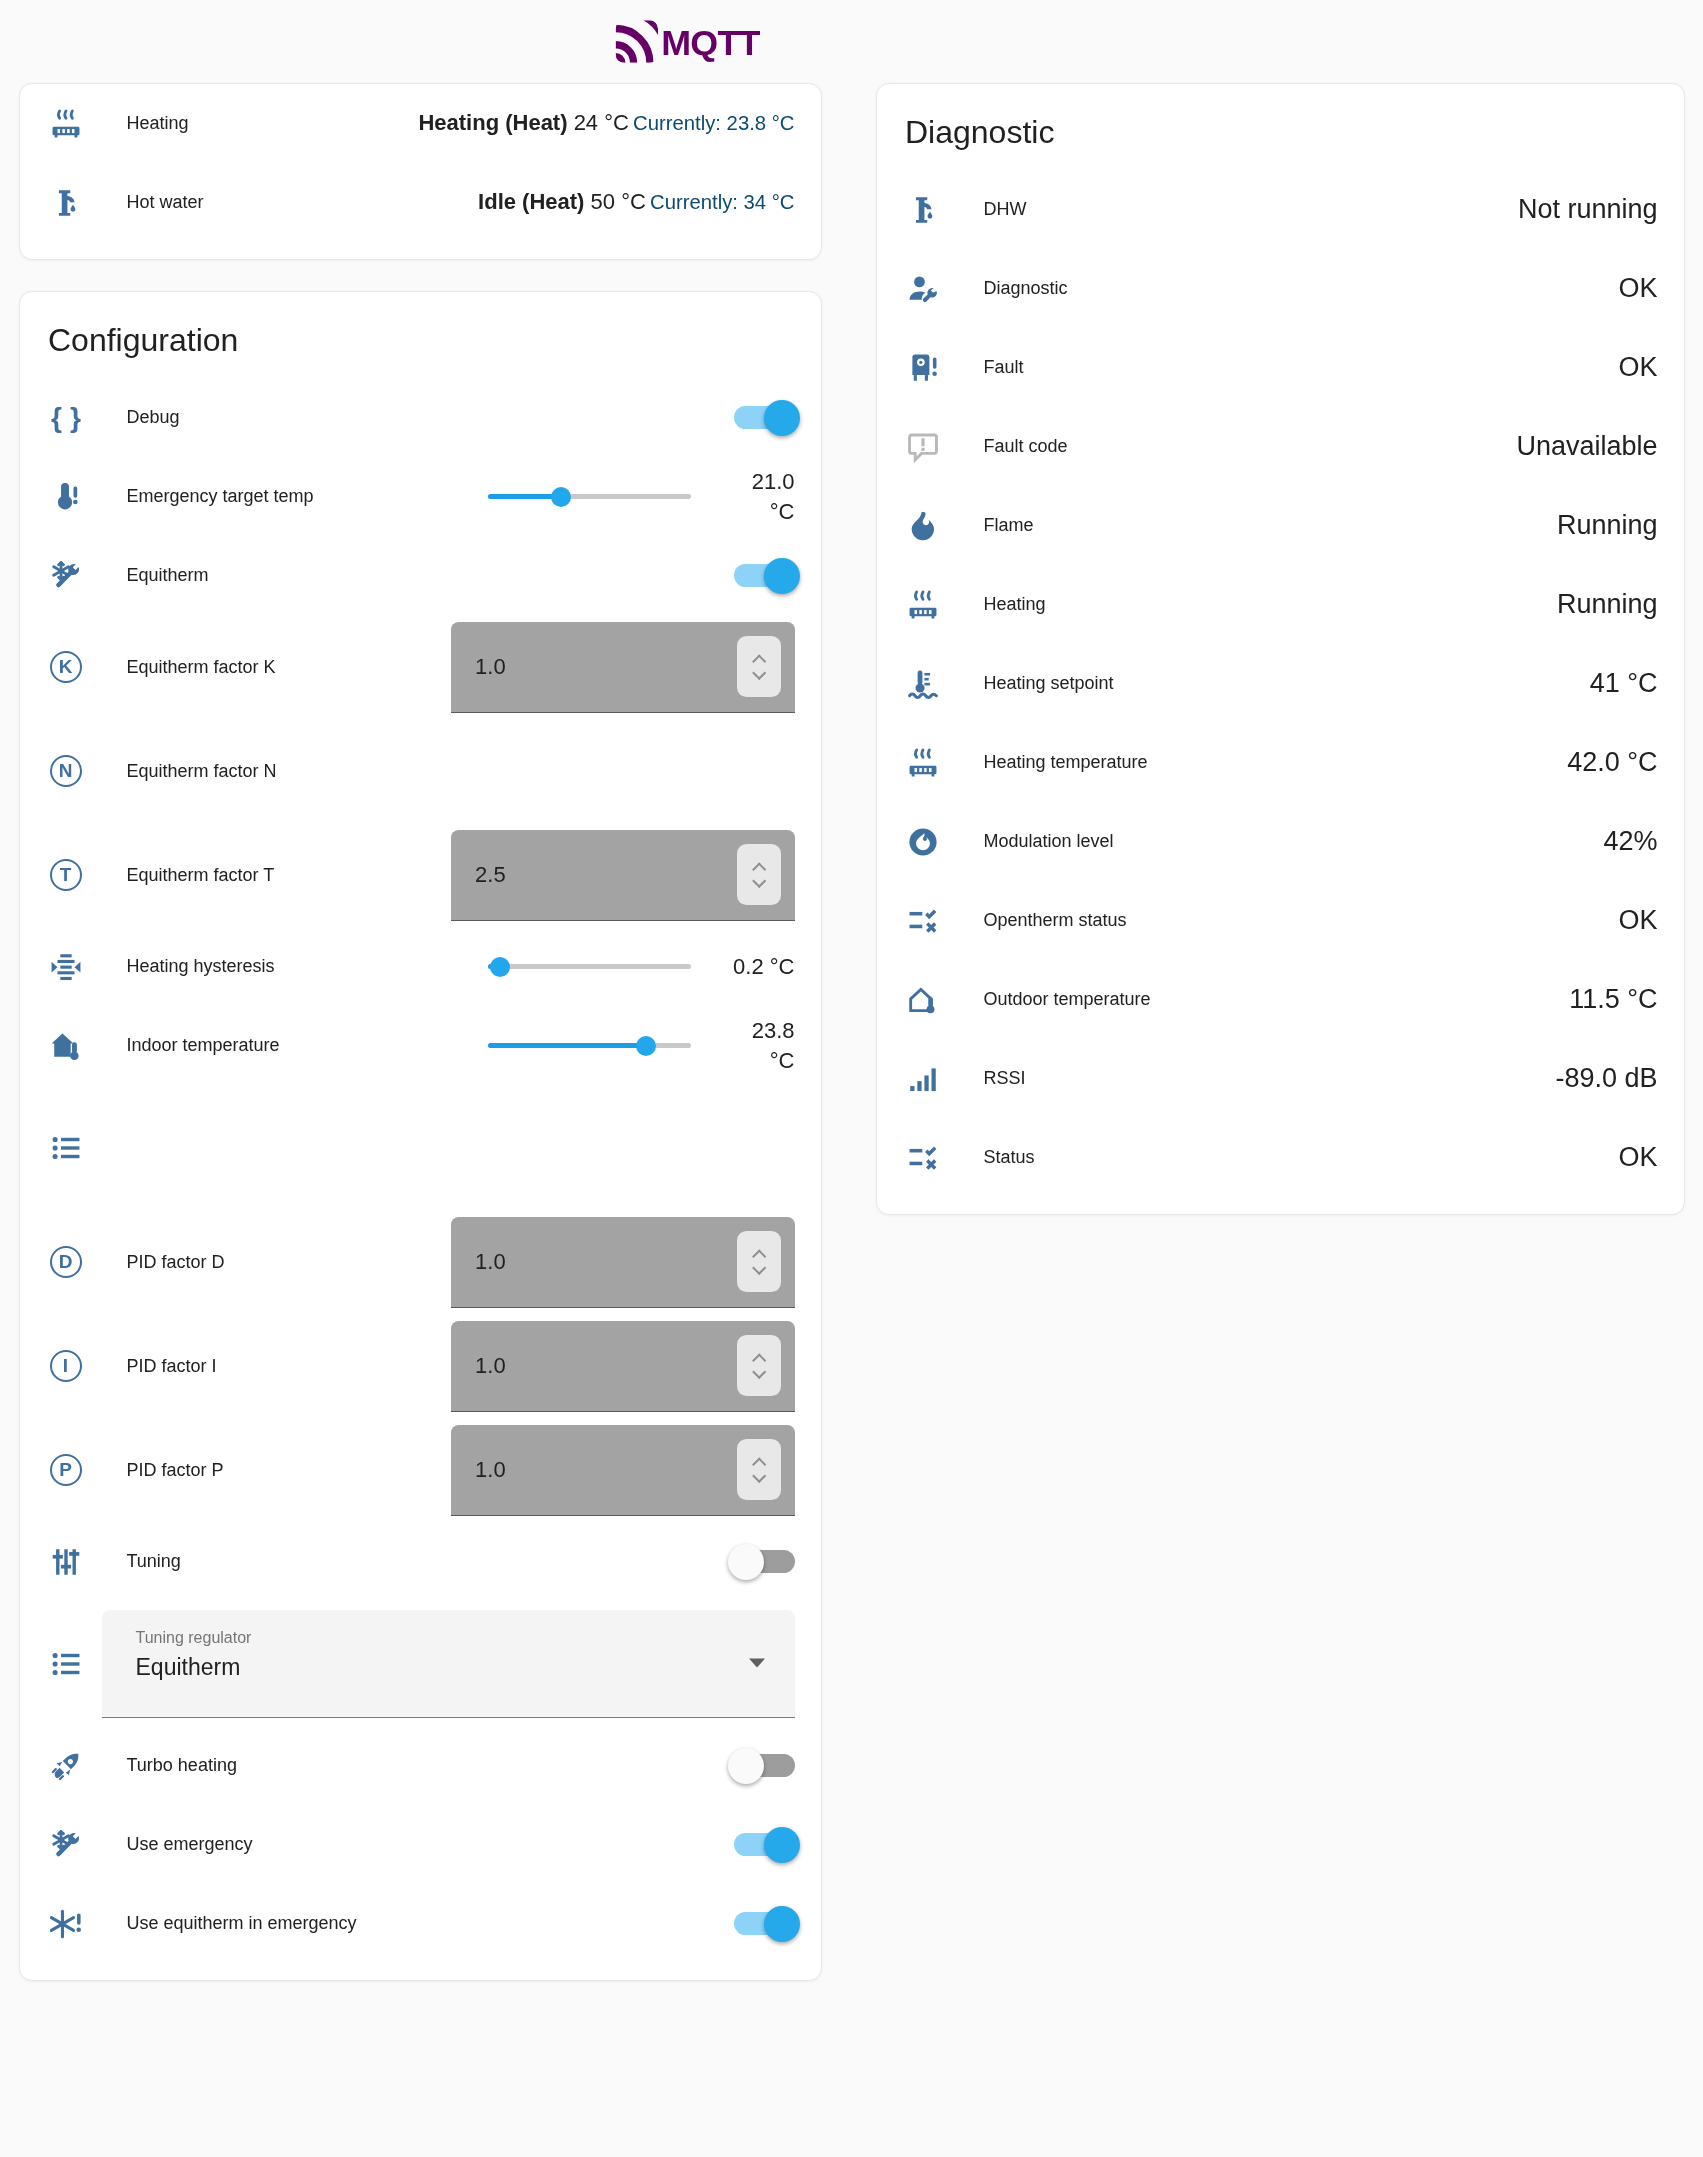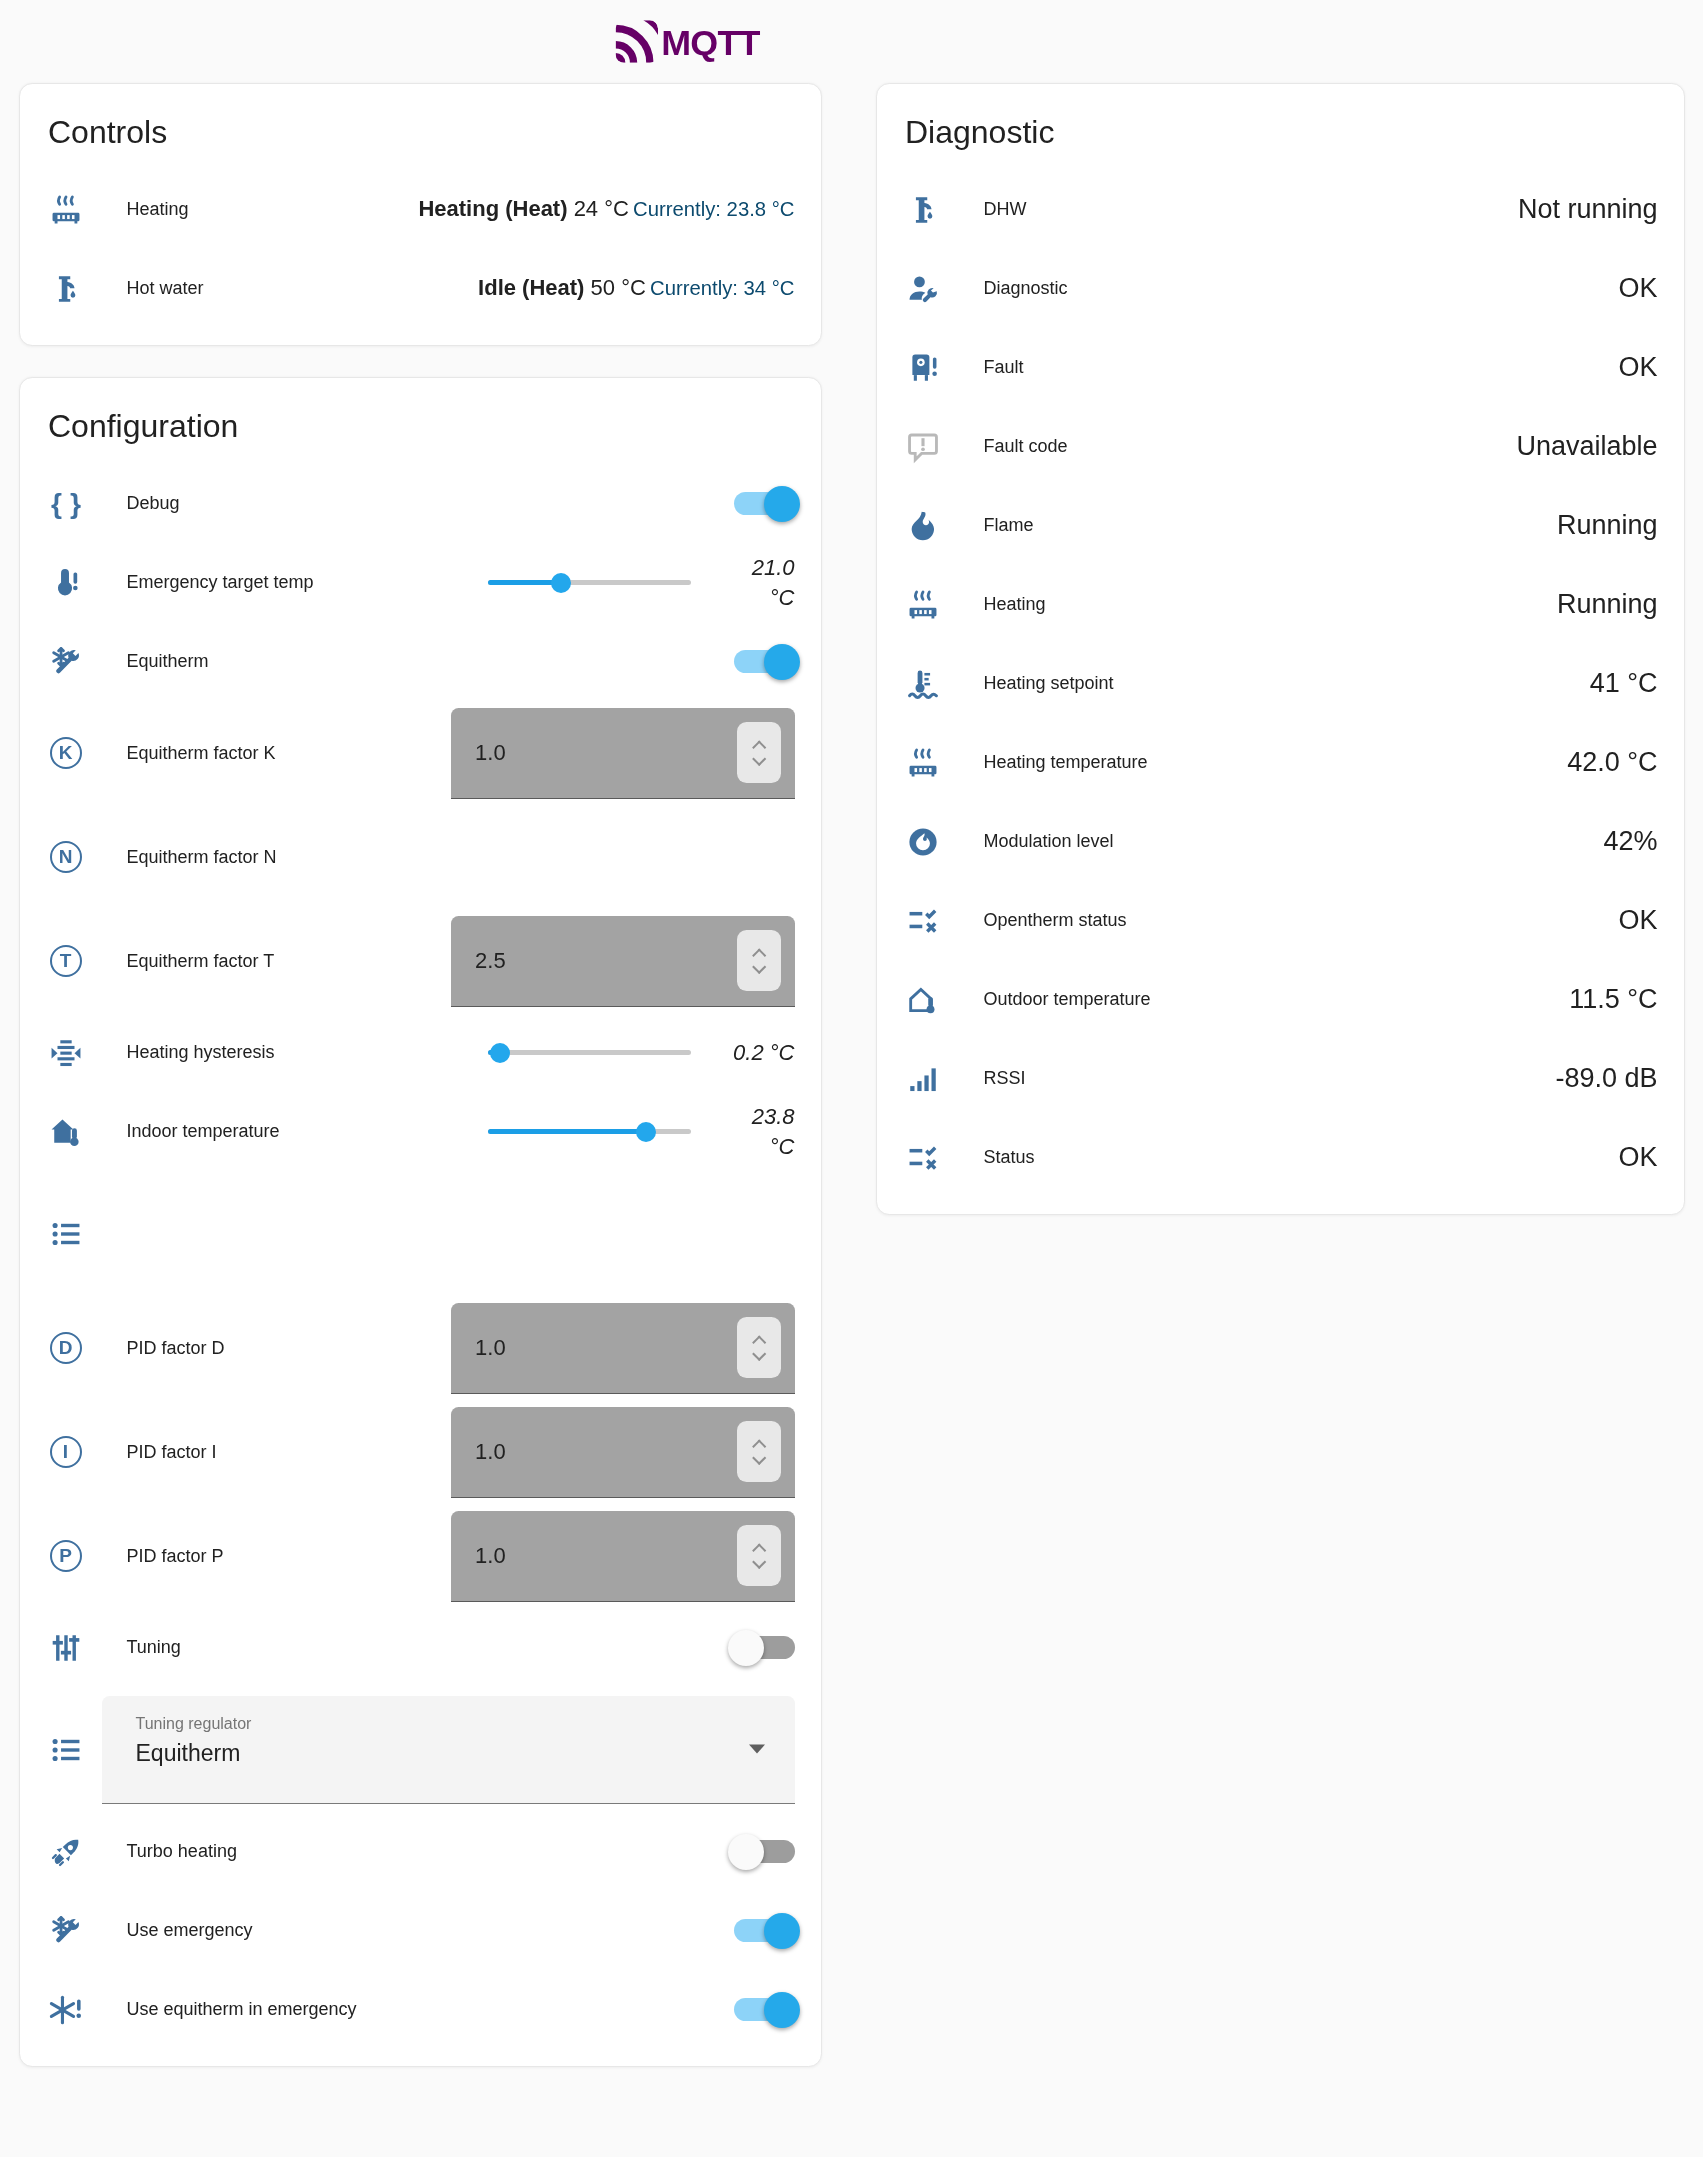--- a/index.html
+++ b/index.html
@@ -35,21 +35,21 @@
   .toggle.on  .thumb { right:-5.7px; background:#25a9ea; }
   .toggle.off .track { background:#9d9d9d; }
   .toggle.off .thumb { left:-5.7px; background:#fafafa; }
 
   
   .slider { --pct:50%; margin-left:auto; position:relative; width:203px; height:4.7px; flex:0 0 203px; }
   .slider .track { position:absolute; left:0; right:0; top:0; bottom:0; border-radius:2.8px; background:#c9c9c9; }
   .slider .fill { position:absolute; left:0; top:0; bottom:0; border-radius:2.8px; background:#1b9ee6; width:var(--pct); }
   .slider .knob { position:absolute; top:50%; left:var(--pct); transform:translate(-50%,-50%); width:20px; height:20px; border-radius:50%; background:#23a7ec; }
   .slider-val { flex:0 0 98px; margin-left:5.7px; text-align:right; font-size:22px; line-height:1.35; }
-  .slider-val span { display:block;font-style:italic; }
+  .slider-val span { display:block; }
 
   
   .row.stepper-row { min-height:104px; }
   .numbox { margin-left:auto; width:344px; height:91px; background:#a3a3a3; border-radius:7.6px 7.6px 0 0; border-bottom:1.9px solid #5a5a5a; display:flex; align-items:center; padding:0 13.2px 0 24.6px; }
   .numval { font-size:22px; }
   .stepbtns { margin-left:auto; width:44px; height:61px; background:#e8e8e8; border-radius:9.5px; display:flex; flex-direction:column; align-items:center; justify-content:center; cursor:pointer; }
   .chev { width:10.4px; height:10.4px; border:solid #8f8f8f; border-width:0 2.5px 2.5px 0; }
   .chev.up { transform:rotate(-135deg); margin-top:7.6px; }
   .chev.down { transform:rotate(45deg); margin-top:1.9px; margin-bottom:5.7px; }
 
@@ -84,21 +84,20 @@
       <path d="M36 4 h8 a10 10 0 0 1 10 10 v8 A46 46 0 0 0 36 4 Z" fill="#660066"></path>
     </g>
     <text x="58" y="47" font-size="44" font-weight="bold" fill="#660066" letter-spacing="-1" font-family="Liberation Sans, sans-serif">MQTT</text>
   </svg>
 </div>
 
 <div class="main">
 <div class="left-col">
 
   <div class="card controls-card">
-    <h2>Controls</h2>
 
     <div class="row">
       <span class="icon">
             <svg viewBox="0 0 24 24">
               <path fill="currentColor" d="M3.5 14h17a1 1 0 0 1 1 1v4a1 1 0 0 1-1 1H20v1.5h-2V20H6v1.5H4V20h-.5a1 1 0 0 1-1-1v-4a1 1 0 0 1 1-1z"></path>
               <g fill="#fff">
                 <rect x="6" y="15.6" width="1.8" height="2.8"></rect>
                 <rect x="9.4" y="15.6" width="1.8" height="2.8"></rect>
                 <rect x="12.8" y="15.6" width="1.8" height="2.8"></rect>
                 <rect x="16.2" y="15.6" width="1.8" height="2.8"></rect>

